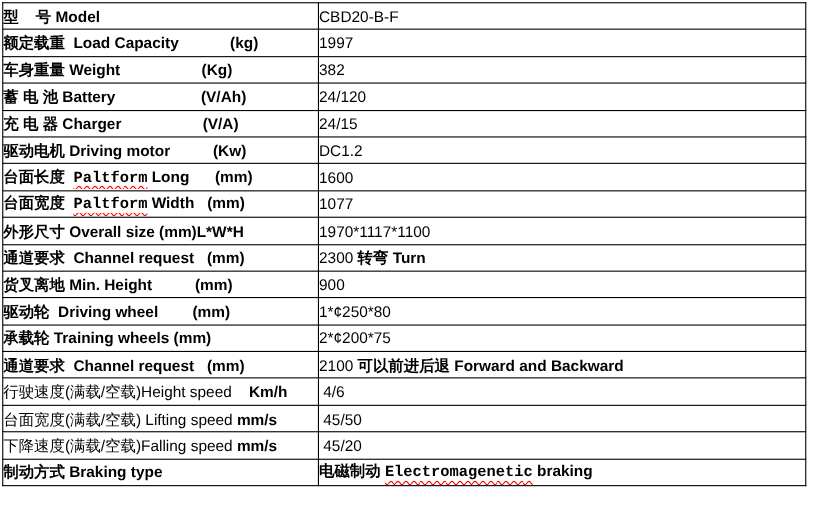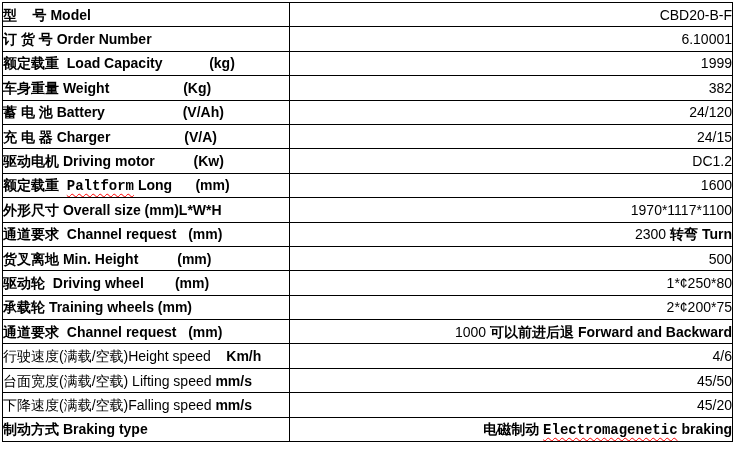--- a/index.html
+++ b/index.html
@@ -28,21 +28,21 @@
     border: 1px solid #000000;
     height: 23.4px;
     padding: 0;
     vertical-align: middle;
     white-space: pre;
     overflow: hidden;
     line-height: 1;
     margin-top: 45px;
   }
   td.label-cell { padding-left: 6px; }
-  td.value-cell { padding-left: 12px; text-align: right; }
+  td.value-cell { padding-left: 12px; }
   .seg { white-space: pre; }
   .b { font-weight: bold; }
   .sq {
     text-decoration-line: underline;
     text-decoration-style: wavy;
     text-decoration-color: #ff0000;
     text-decoration-thickness: 1px;
     text-underline-offset: 3px;
     font-family: Liberation Mono, monospace;
   }
@@ -54,70 +54,70 @@
   <colgroup>
     <col style="width:287px">
     <col style="width:443px">
   </colgroup>
   <tbody>
       <tr>
         <td class="label-cell"><span class="seg b">型    号 Model</span></td>
         <td class="value-cell"><span class="seg">CBD20-B-F</span></td>
       </tr>
       <tr>
-        <td class="label-cell"><span class="seg b">订 货 号 Order Number</span></td>
-        <td class="value-cell"><span class="seg">6.10001</span></td>
-      </tr>
-      <tr>
         <td class="label-cell"><span class="seg b">额定载重  Load Capacity            (kg)</span></td>
-        <td class="value-cell"><span class="seg">1999</span></td>
+        <td class="value-cell"><span class="seg">1997</span></td>
       </tr>
       <tr>
         <td class="label-cell"><span class="seg b">车身重量 Weight                   (Kg)</span></td>
         <td class="value-cell"><span class="seg">382</span></td>
       </tr>
       <tr>
         <td class="label-cell"><span class="seg b">蓄 电 池 Battery                    (V/Ah)</span></td>
         <td class="value-cell"><span class="seg">24/120</span></td>
       </tr>
       <tr>
         <td class="label-cell"><span class="seg b">充 电 器 Charger                   (V/A)</span></td>
         <td class="value-cell"><span class="seg">24/15</span></td>
       </tr>
       <tr>
         <td class="label-cell"><span class="seg b">驱动电机 Driving motor          (Kw)</span></td>
         <td class="value-cell"><span class="seg">DC1.2</span></td>
       </tr>
       <tr>
-        <td class="label-cell"><span class="seg b">额定载重  </span><span class="seg b sq">Paltform</span><span class="seg b"> Long      (mm)</span></td>
+        <td class="label-cell"><span class="seg b">台面长度  </span><span class="seg b sq">Paltform</span><span class="seg b"> Long      (mm)</span></td>
         <td class="value-cell"><span class="seg">1600</span></td>
+      </tr>
+      <tr>
+        <td class="label-cell"><span class="seg b">台面宽度  </span><span class="seg b sq">Paltform</span><span class="seg b"> Width   (mm)</span></td>
+        <td class="value-cell"><span class="seg">1077</span></td>
       </tr>
       <tr>
         <td class="label-cell"><span class="seg b">外形尺寸 Overall size (mm)L*W*H</span></td>
         <td class="value-cell"><span class="seg">1970*1117*1100</span></td>
       </tr>
       <tr>
         <td class="label-cell"><span class="seg b">通道要求  Channel request   (mm)</span></td>
         <td class="value-cell"><span class="seg">2300 </span><span class="seg b">转弯 Turn</span></td>
       </tr>
       <tr>
         <td class="label-cell"><span class="seg b">货叉离地 Min. Height          (mm)</span></td>
-        <td class="value-cell"><span class="seg">500</span></td>
+        <td class="value-cell"><span class="seg">900</span></td>
       </tr>
       <tr>
         <td class="label-cell"><span class="seg b">驱动轮  Driving wheel        (mm)</span></td>
         <td class="value-cell"><span class="seg">1*¢250*80</span></td>
       </tr>
       <tr>
         <td class="label-cell"><span class="seg b">承载轮 Training wheels (mm)</span></td>
         <td class="value-cell"><span class="seg">2*¢200*75</span></td>
       </tr>
       <tr>
         <td class="label-cell"><span class="seg b">通道要求  Channel request   (mm)</span></td>
-        <td class="value-cell"><span class="seg">1000 </span><span class="seg b">可以前进后退 Forward and Backward</span></td>
+        <td class="value-cell"><span class="seg">2100 </span><span class="seg b">可以前进后退 Forward and Backward</span></td>
       </tr>
       <tr>
         <td class="label-cell"><span class="seg">行驶速度(满载/空载)Height speed    </span><span class="seg b">Km/h</span></td>
         <td class="value-cell"><span class="seg"> 4/6</span></td>
       </tr>
       <tr>
         <td class="label-cell"><span class="seg">台面宽度(满载/空载) Lifting speed </span><span class="seg b">mm/s</span></td>
         <td class="value-cell"><span class="seg"> 45/50</span></td>
       </tr>
       <tr>

